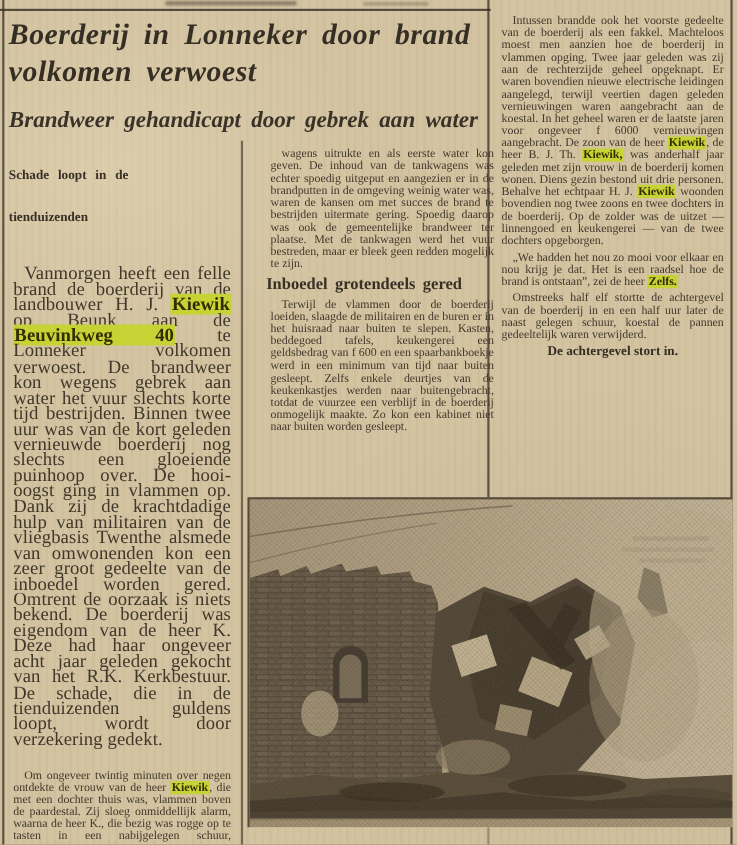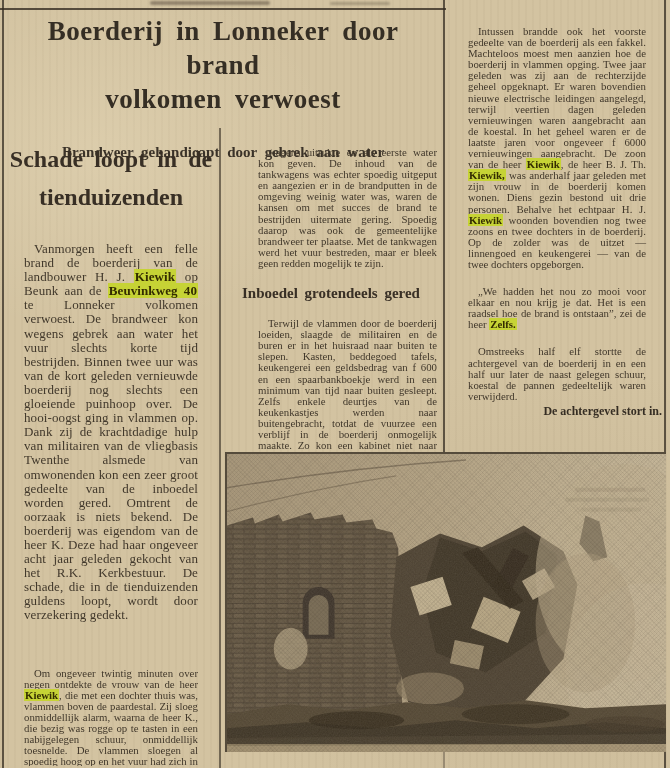--- a/index.html
+++ b/index.html
@@ -19,37 +19,37 @@
   .rule-left{left:2px;top:0;height:768px;}
   .rule-right{left:664px;top:0;height:768px;}
   .rule-mid{left:443px;top:0;height:452px;}
   .rule-col1{left:219px;top:128px;height:640px;background:rgba(52,44,34,.6);}
   .rule-top{left:0;top:8px;width:446px;}
   .rule-bottom-stub{left:443px;top:752px;height:16px;background:rgba(52,44,34,.35);}
   .top-smudge{position:absolute;left:150px;top:1px;width:120px;height:4px;background:rgba(62,52,40,.45);border-radius:2px;filter:blur(1px);}
   .top-smudge2{position:absolute;left:330px;top:2px;width:60px;height:3px;background:rgba(62,52,40,.3);border-radius:2px;filter:blur(1px);}
 
   
-  .masthead{position:absolute;left:8px;top:14px;width:430px;text-align:center;}
+  .masthead{position:absolute;left:8px;top:14px;width:430px;font-style:italic;}
   .headline{font-weight:bold;color:#352e24;font-size:27px;line-height:34px;word-spacing:6px;letter-spacing:.5px;}
-  .subheadline{margin-top:24px;font-weight:bold;color:#3a3228;font-size:15px;line-height:24px;word-spacing:4px;}
+  .subheadline{margin-top:14px;font-weight:bold;color:#3a3228;font-size:21px;line-height:24px;word-spacing:4px;}
 
   
   .col{position:absolute;text-align:justify;}
-  .col p{margin:16px;text-indent:10px;}
+  .col p{margin:4px;text-indent:10px;}
   .col1{left:8px;top:140px;width:206px;height:626px;overflow:hidden;}
-  .col1 h3{margin:0 0 26px 0;font-size:24px;line-height:38px;font-weight:bold;text-align:center;color:#382f25;word-spacing:5px;}
-  .lead{font-size:13px;line-height:14.1px;letter-spacing:.1px;}
+  .col1 h3{margin:0 0 26px 0;font-size:12px;line-height:38px;font-weight:bold;text-align:left;color:#382f25;word-spacing:5px;}
+  .lead{font-size:17px;line-height:14.1px;letter-spacing:.1px;}
   .dense{font-size:10.8px;line-height:11.1px;}
   .gap{height:13px;}
   .col2{left:242px;top:131px;width:211px;height:320px;overflow:hidden;}
   .col2 h4{margin:5px 0 4px 0;font-size:15px;font-weight:bold;text-align:left;color:#382f25;word-spacing:3px;}
   .col3{left:452px;top:10px;width:210px;height:440px;overflow:hidden;}
   .col3 p{margin-bottom:2px;}
-  .caption{margin-top:0;font-size:12px;font-weight:bold;text-align:right;text-indent:0;color:#352d23;}
+  .caption{margin-top:0;font-size:12px;font-weight:bold;text-align:center;text-indent:0;color:#352d23;}
 
   
   .hl{background:#c6d335;color:#332c00;font-weight:bold;padding:0 1px;}
 
   
   .photo{
     position:absolute;left:225px;top:452px;width:441px;height:300px;
     border-top:2px solid rgba(50,42,32,.75);border-left:2px solid rgba(50,42,32,.75);
     box-sizing:border-box;overflow:hidden;background:#bfae8d;
   }

